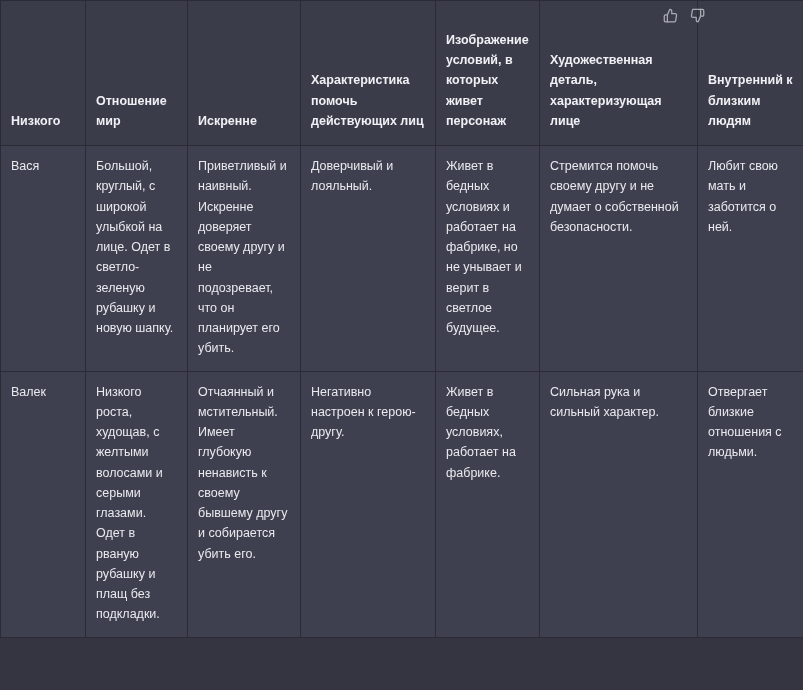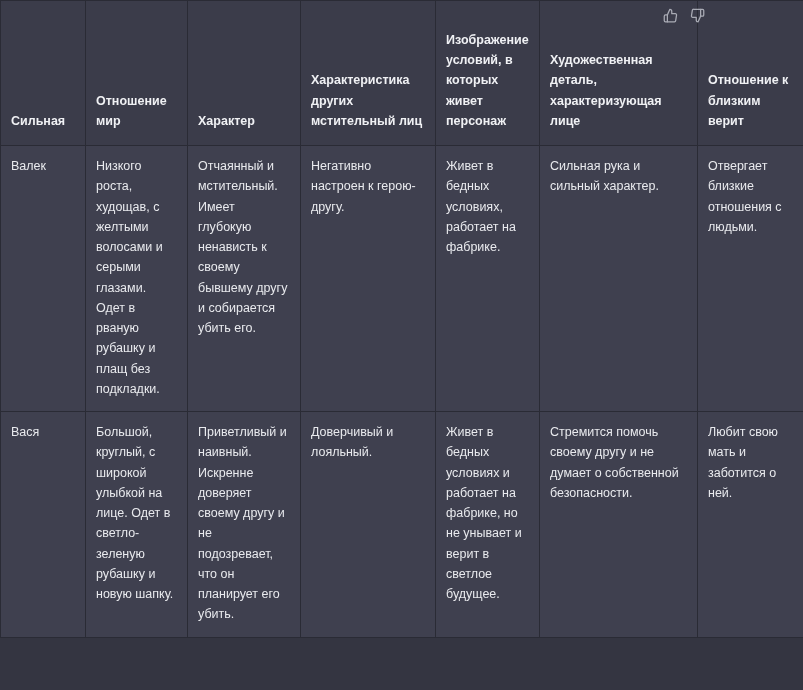--- a/index.html
+++ b/index.html
@@ -114,45 +114,45 @@
       <col class="c0">
         <col class="c1">
         <col class="c2">
         <col class="c3">
         <col class="c4">
         <col class="c5">
         <col class="c6">
     </colgroup>
     <thead>
       <tr>
-        <th>Сильная</th>
+        <th>Низкого</th>
         <th>Отношение мир</th>
-        <th>Характер</th>
-        <th>Характеристика других мстительный лиц</th>
+        <th>Искренне</th>
+        <th>Характеристика помочь действующих лиц</th>
         <th>Изображение условий, в которых живет персонаж</th>
         <th>Художественная деталь, характеризующая лице</th>
-        <th>Отношение к близким верит</th>
+        <th>Внутренний к близким людям</th>
       </tr>
     </thead>
     <tbody>
+      <tr>
+        <td class="rowhead">Вася</td>
+        <td>Большой, круглый, с широкой улыбкой на лице. Одет в светло-зеленую рубашку и новую шапку.</td>
+        <td>Приветливый и наивный. Искренне доверяет своему другу и не подозревает, что он планирует его убить.</td>
+        <td>Доверчивый и лояльный.</td>
+        <td>Живет в бедных условиях и работает на фабрике, но не унывает и верит в светлое будущее.</td>
+        <td>Стремится помочь своему другу и не думает о собственной безопасности.</td>
+        <td>Любит свою мать и заботится о ней.</td>
+      </tr>
       <tr>
         <td class="rowhead">Валек</td>
         <td>Низкого роста, худощав, с желтыми волосами и серыми глазами. Одет в рваную рубашку и плащ без подкладки.</td>
         <td>Отчаянный и мстительный. Имеет глубокую ненависть к своему бывшему другу и собирается убить его.</td>
         <td>Негативно настроен к герою-другу.</td>
         <td>Живет в бедных условиях, работает на фабрике.</td>
         <td>Сильная рука и сильный характер.</td>
         <td>Отвергает близкие отношения с людьми.</td>
       </tr>
-      <tr>
-        <td class="rowhead">Вася</td>
-        <td>Большой, круглый, с широкой улыбкой на лице. Одет в светло-зеленую рубашку и новую шапку.</td>
-        <td>Приветливый и наивный. Искренне доверяет своему другу и не подозревает, что он планирует его убить.</td>
-        <td>Доверчивый и лояльный.</td>
-        <td>Живет в бедных условиях и работает на фабрике, но не унывает и верит в светлое будущее.</td>
-        <td>Стремится помочь своему другу и не думает о собственной безопасности.</td>
-        <td>Любит свою мать и заботится о ней.</td>
-      </tr>
     </tbody>
   </table>
 
   <div class="bottom-strip"></div>
 </div>
 
 </body></html>

